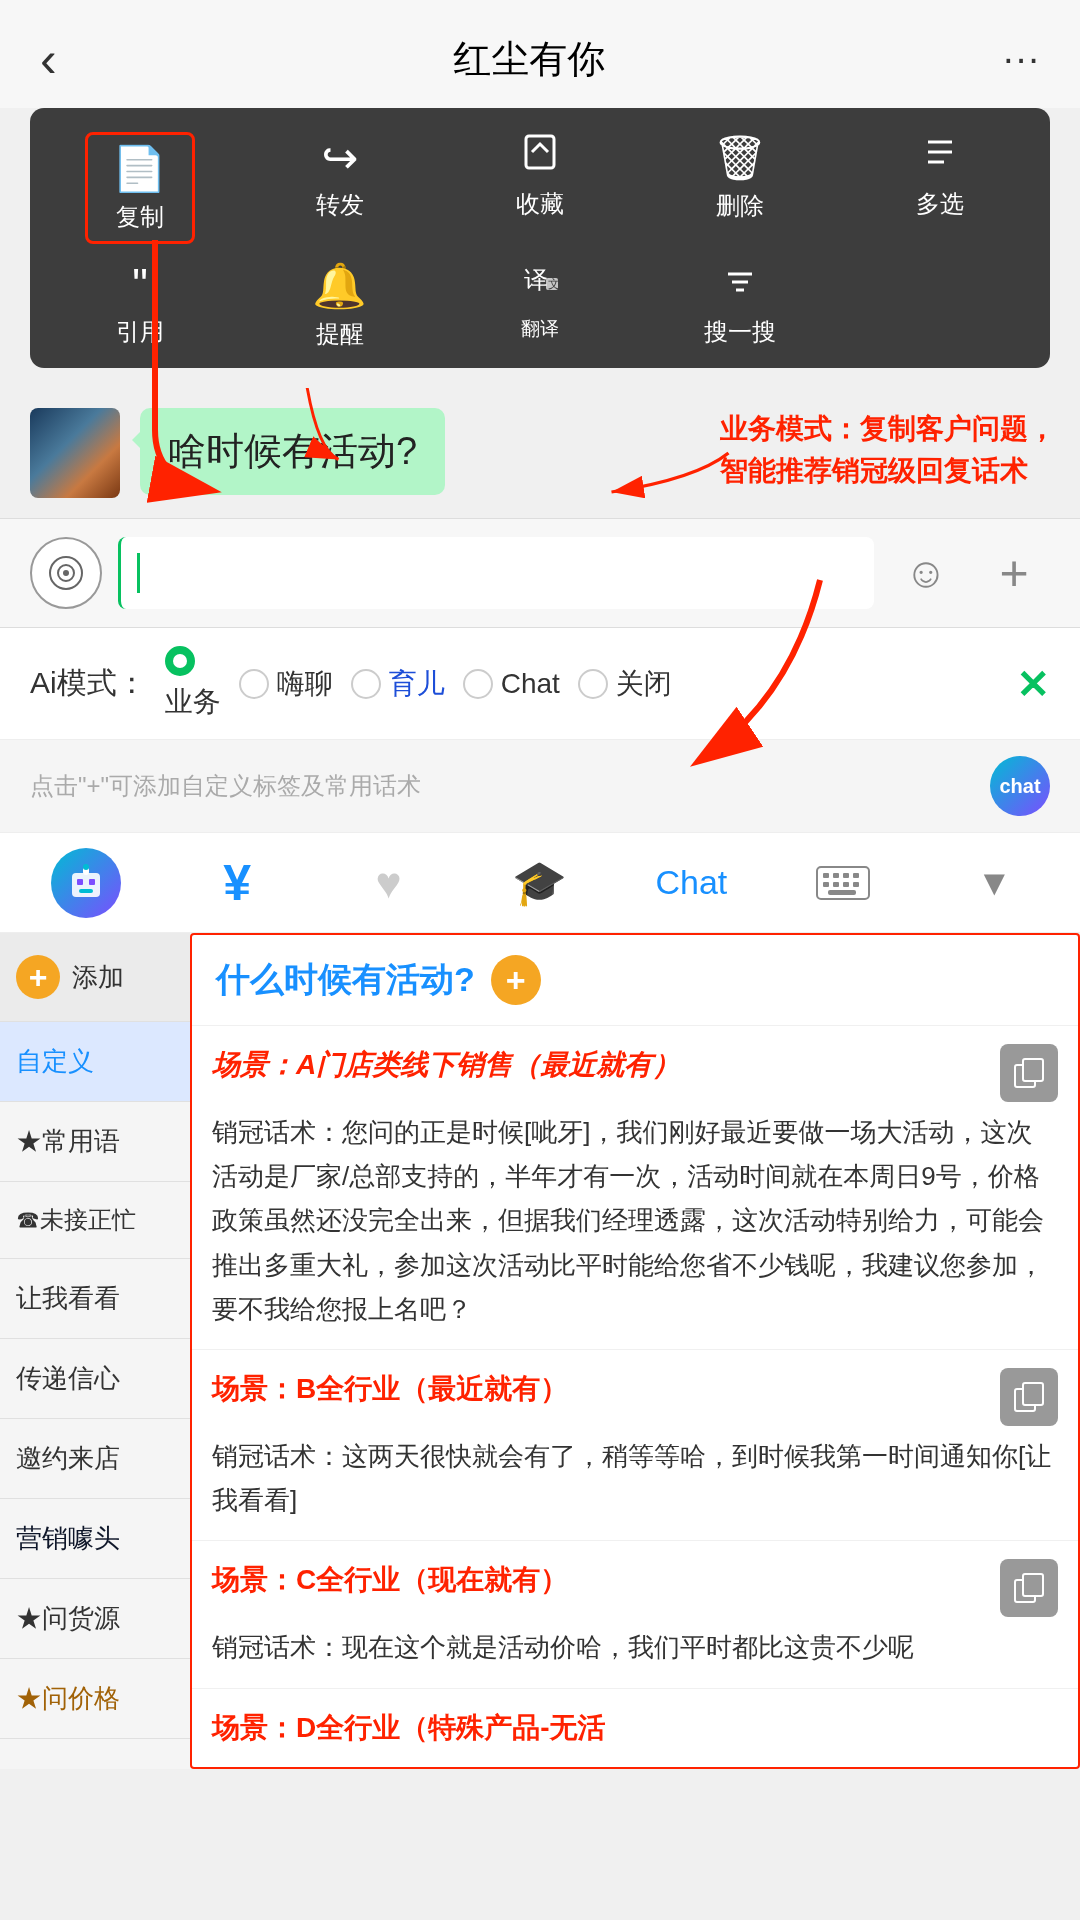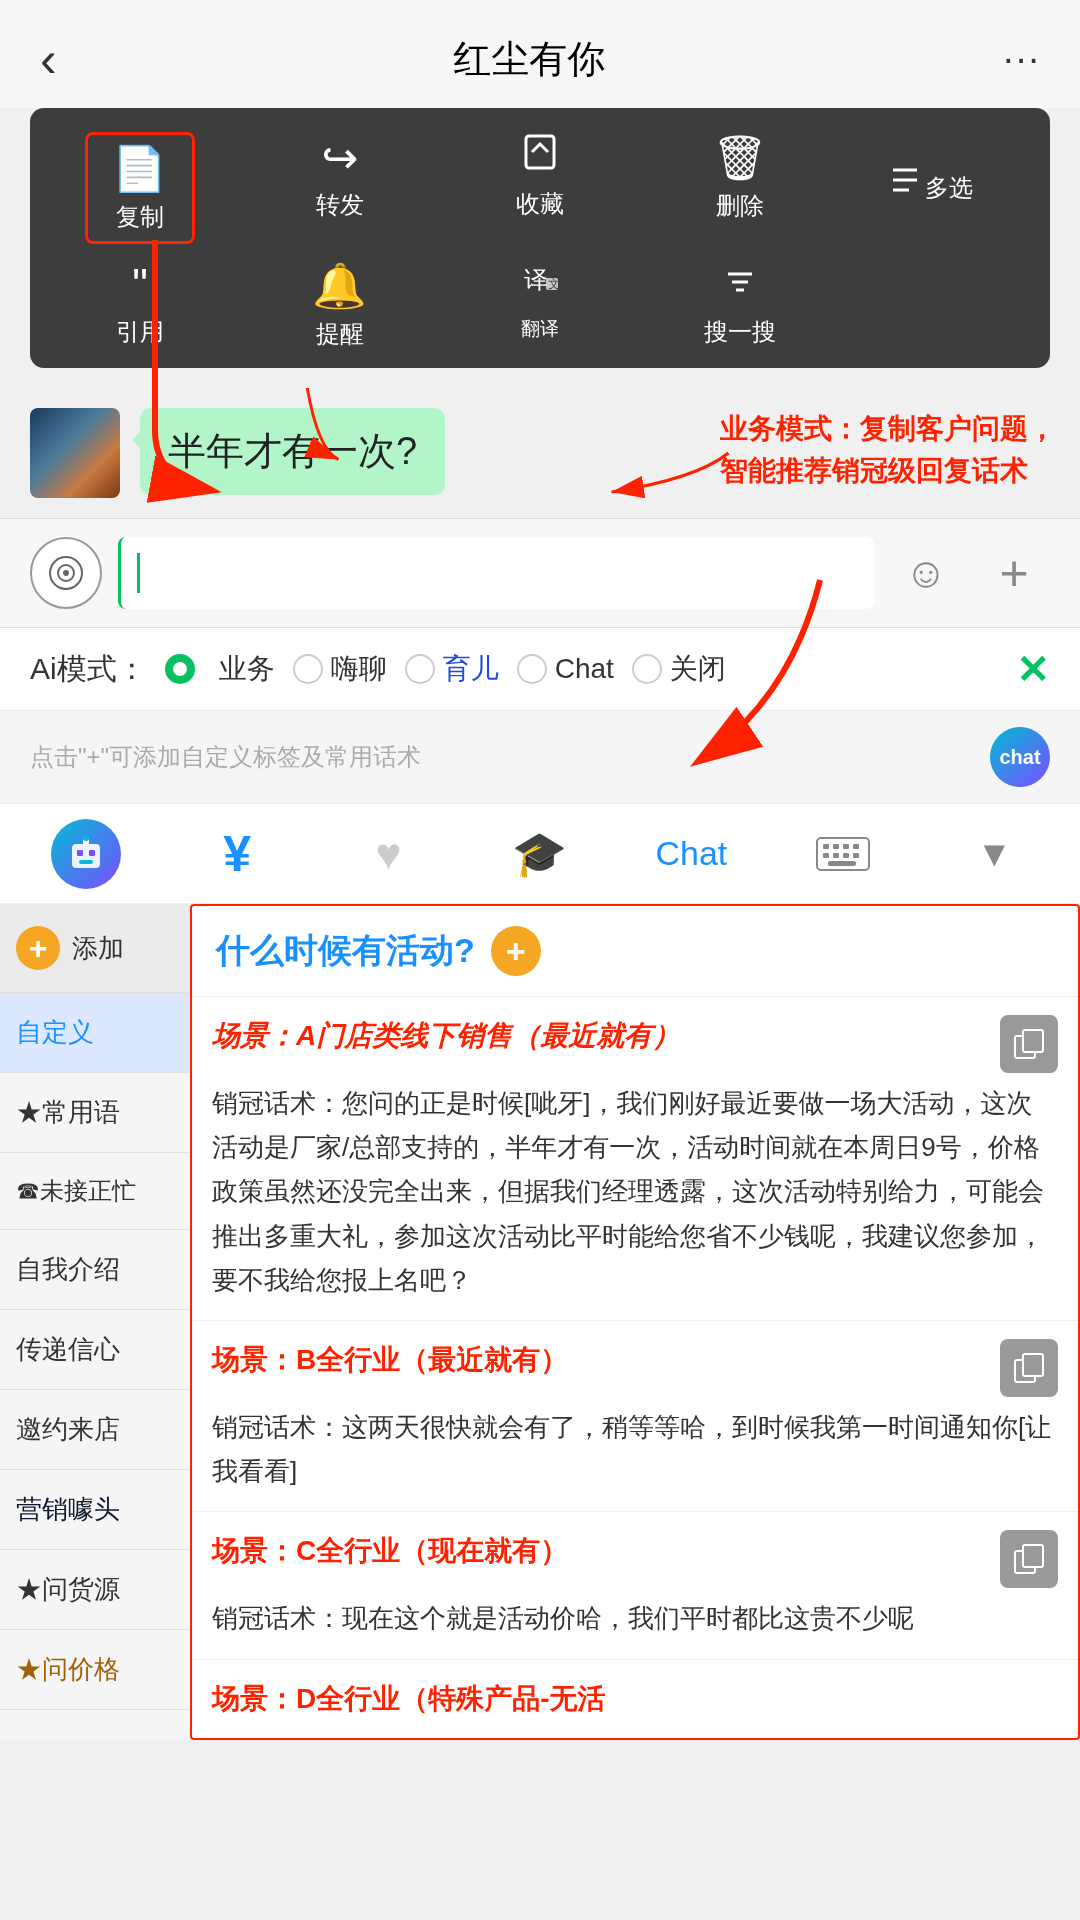--- a/index.html
+++ b/index.html
@@ -40,21 +40,21 @@
           <rect x="6" y="4" width="28" height="32" rx="3" stroke="white" stroke-width="3"></rect>
           <path d="M12 20 L20 12 L28 20" stroke="white" stroke-width="3" fill="none"></path>
         </svg>
       </span>
       <span style="font-size:24px;">收藏</span>
     </div>
     <div style="display:flex;flex-direction:column;align-items:center;color:#fff;min-width:110px;">
       <span style="font-size:44px;margin-bottom:6px;">🗑</span>
       <span style="font-size:24px;">删除</span>
     </div>
-    <div style="display:flex;flex-direction:row;align-items:center;color:#fff;min-width:110px;">
+    <div style="display:flex;flex-direction:column;align-items:center;color:#fff;min-width:110px;">
       <span style="font-size:44px;margin-bottom:6px;">
         <svg width="40" height="40" viewBox="0 0 40 40" fill="none">
           <line x1="8" y1="10" x2="32" y2="10" stroke="white" stroke-width="3"></line>
           <line x1="8" y1="20" x2="32" y2="20" stroke="white" stroke-width="3"></line>
           <line x1="8" y1="30" x2="24" y2="30" stroke="white" stroke-width="3"></line>
         </svg>
       </span>
       <span style="font-size:24px;">多选</span>
     </div>
   </div>
@@ -90,21 +90,21 @@
     </div>
 
     <div style="min-width:110px;"></div>
   </div>
 </div>
 
 <div style="position:relative;background:#f0f0f0;padding:20px 30px 20px;display:flex;align-items:flex-start;gap:20px;">
   <div style="width:90px;height:90px;border-radius:8px;background:linear-gradient(135deg,#1a3a5c 0%,#4a7a9b 40%,#c87941 70%,#7a3813 100%);flex-shrink:0;"></div>
   <div style="background:#b2f5c8;border-radius:10px;padding:18px 28px;font-size:38px;font-weight:500;color:#222;position:relative;max-width:420px;">
     <div style="position:absolute;left:-18px;top:22px;width:0;height:0;border:10px solid transparent;border-right-color:#b2f5c8;"></div>
-    <span>半年才有一次?</span>
+    <span>啥时候有活动?</span>
   </div>
 
   <div style="position:absolute;right:24px;top:20px;color:#ff2200;font-size:28px;font-weight:bold;line-height:1.5;max-width:360px;text-align:left;">
     业务模式：复制客户问题，<br>智能推荐销冠级回复话术
   </div>
 
   <svg style="position:absolute;left:0;top:0;width:100%;height:100%;pointer-events:none;" viewBox="0 0 1020 200">
     <defs>
       <marker id="arrowhead1" markerWidth="10" markerHeight="7" refX="10" refY="3.5" orient="auto">
         <polygon points="0 0, 10 3.5, 0 7" fill="#ff2200"></polygon>
@@ -131,21 +131,21 @@
   <div style="flex:1;height:72px;background:#fff;border-radius:8px;border-left:3px solid #07c160;display:flex;align-items:center;padding:0 16px;">
     <span style="display:inline-block;width:3px;height:40px;background:#07c160;animation:blink 1s step-end infinite;"></span>
   </div>
   <div style="width:72px;height:72px;display:flex;align-items:center;justify-content:center;font-size:42px;color:#888;">☺</div>
   <div style="width:72px;height:72px;display:flex;align-items:center;justify-content:center;font-size:50px;color:#888;font-weight:300;">+</div>
 </div>
 
 <div style="background:#fff;padding:18px 30px;display:flex;align-items:center;gap:18px;border-bottom:1px solid #eee;flex-wrap:wrap;">
   <span style="font-size:30px;color:#333;font-weight:500;">Ai模式：</span>
 
-  <div style="display:flex;align-items:center;gap:24px;">
+  <div style="display:flex;gap:7px;flex-direction:column;">
     <div style="width:30px;height:30px;border-radius:50%;background:#07c160;border:2px solid #07c160;display:flex;align-items:center;justify-content:center;">
       <div style="width:14px;height:14px;border-radius:50%;background:#fff;"></div>
     </div>
     <span style="font-size:28px;color:#333;">业务</span>
   </div>
 
   <div style="display:flex;align-items:center;gap:8px;">
     <div style="width:30px;height:30px;border-radius:50%;border:2px solid #ccc;"></div>
     <span style="font-size:28px;color:#333;">嗨聊</span>
   </div>
@@ -218,21 +218,21 @@
   <div style="width:190px;background:#f5f5f5;flex-shrink:0;">
 
     <div style="display:flex;align-items:center;gap:12px;padding:22px 16px;background:#ebebeb;border-bottom:1px solid #e0e0e0;">
       <div style="width:44px;height:44px;border-radius:50%;background:#f5a623;display:flex;align-items:center;justify-content:center;color:#fff;font-size:32px;font-weight:bold;">+</div>
       <span style="font-size:26px;color:#333;">添加</span>
     </div>
 
     <div style="padding:22px 16px;font-size:26px;color:#1890ff;background:#dce8ff;border-bottom:1px solid #e0e0e0;font-weight:500;">自定义</div>
     <div style="padding:22px 16px;font-size:26px;color:#333;border-bottom:1px solid #e0e0e0;">★常用语</div>
     <div style="padding:22px 16px;font-size:24px;color:#333;border-bottom:1px solid #e0e0e0;">☎未接正忙</div>
-    <div style="padding:22px 16px;font-size:26px;color:#333;border-bottom:1px solid #e0e0e0;">自我介绍</div>
+    <div style="padding:22px 16px;font-size:26px;color:#333;border-bottom:1px solid #e0e0e0;">让我看看</div>
     <div style="padding:22px 16px;font-size:26px;color:#333;border-bottom:1px solid #e0e0e0;">传递信心</div>
     <div style="padding:22px 16px;font-size:26px;color:#333;border-bottom:1px solid #e0e0e0;">邀约来店</div>
     <div style="padding:22px 16px;font-size:26px;color:#0f172a;border-bottom:1px solid #e0e0e0;">营销噱头</div>
     <div style="padding:22px 16px;font-size:26px;color:#333;border-bottom:1px solid #e0e0e0;">★问货源</div>
     <div style="padding:22px 16px;font-size:26px;color:#a16207;border-bottom:1px solid #e0e0e0;">★问价格</div>
   </div>
 
   <div style="flex:1;background:#fff;border:2.5px solid #ff2200;border-radius:4px;overflow:hidden;">
 
     <div style="display:flex;align-items:center;padding:20px 24px;gap:16px;border-bottom:1px solid #f0f0f0;">

